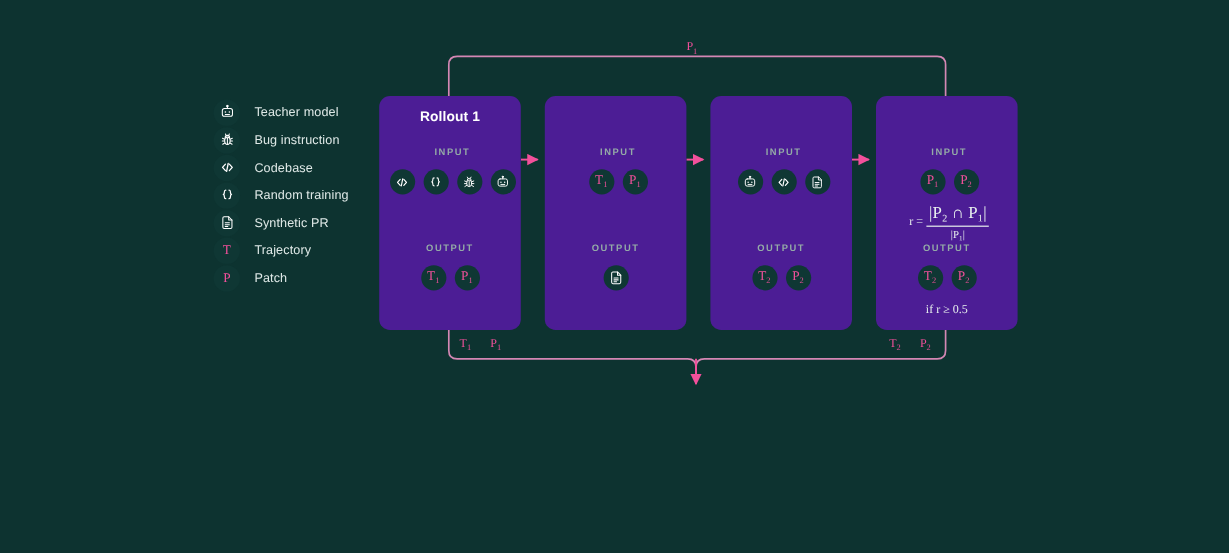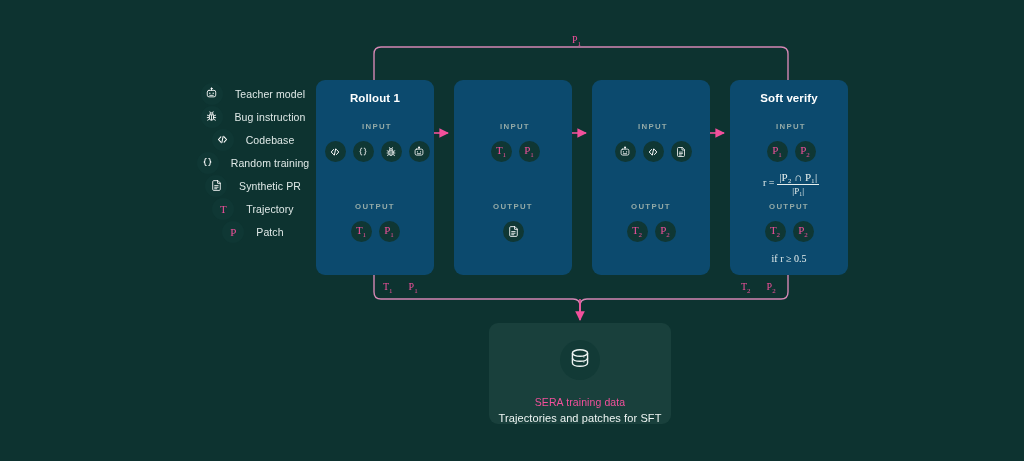--- a/index.html
+++ b/index.html
@@ -6,33 +6,33 @@
   html, body {
     width: 1024px; height: 461px;
     background: #0d3330;
     font-family: "Liberation Sans", sans-serif;
     overflow: hidden;
   }
   #stage { position: relative; width: 1024px; height: 344px; }
 
   
   #legend { position: absolute; left: 178px; top: 82px; width: 150px; }
-  .legend-row { display: flex; align-items: center; height: 23px; margin-bottom: 0px; justify-content: center; }
+  .legend-row { display: flex; align-items: center; height: 23px; margin-bottom: 0px; }
   .legend-badge {
     width: 22px; height: 22px; border-radius: 50%;
     background: #0f3734; display: flex; align-items: center; justify-content: center;
     flex: 0 0 22px;
   }
   .legend-label { margin-left: 12px; font-size: 10.5px; color: #dfe9e7; letter-spacing: .1px; white-space: nowrap; }
   .tp-glyph { font-size: 11px; color: #f2509b; font-family: "Liberation Serif", serif; }
 
   
   .card {
     position: absolute; top: 80px; width: 118px; height: 195px;
-    background: #0c4a6e; border-radius: 9px;
+    background: #4c1d95; border-radius: 9px;
   }
   #card-rollout1 { left: 316px; }
   #card-synthpr  { left: 454px; }
   #card-rollout2 { left: 592px; }
   #card-softverify { left: 730px; }
 
   .card-title {
     text-align: center; color: #ffffff; font-size: 11.5px; font-weight: 600;
     padding-top: 11px; line-height: 14px; letter-spacing: .1px;
   }
@@ -53,21 +53,21 @@
   .sec-out .io-row { margin-top: 10px; }
 
   
   #card-softverify .sec-in  { top: 42px; }
   #card-softverify .sec-out { top: 122px; }
   .formula {
     text-align: center; color: #e8f0ee; font-family: "Liberation Serif", serif;
     font-size: 10px; margin-top: 9px;
   }
   .frac { display: inline-flex; flex-direction: column; vertical-align: middle; margin-left: 3px; }
-  .frac .num { border-bottom: 1px solid #e8f0ee; padding: 0 2px 1px 2px; font-size: 11px; }
+  .frac .num { border-bottom: 1px solid #e8f0ee; padding: 0 2px 1px 2px; font-size: 14px; }
   .frac .den { padding: 1px 2px 0 2px; font-size: 9px; }
   .cond {
     text-align: center; color: #e8f0ee; font-family: Liberation Serif, serif;
     font-size: 10px; margin-top: 11px;
   }
 
   
   #card-data {
     position: absolute; left: 489px; top: 323px; width: 182px; height: 101px;
     background: #19403c; border-radius: 9px;
@@ -330,21 +330,20 @@
           <div class="io-badge tp">
             <span>T<span class="sub">2</span></span>
           </div>
           <div class="io-badge tp">
             <span>P<span class="sub">2</span></span>
           </div>
         </div>
       </div>
     </div>
   <div class="card" id="card-softverify">
-      <div class="card-title">Soft verify</div>
       <div class="sec-in">
         <div class="io-label">INPUT</div>
         <div class="io-row">
           <div class="io-badge tp">
             <span>P<span class="sub">1</span></span>
           </div>
           <div class="io-badge tp">
             <span>P<span class="sub">2</span></span>
           </div>
         </div>
@@ -360,27 +359,14 @@
             <span>T<span class="sub">2</span></span>
           </div>
           <div class="io-badge tp">
             <span>P<span class="sub">2</span></span>
           </div>
         </div>
         <div class="cond">if r ≥ 0.5</div>
       </div>
     </div>
 
-  <div id="card-data">
-    <div id="db-badge">
-      <svg width="26" height="26" viewBox="0 0 24 24" fill="none" stroke="#eef5f3" stroke-width="1.3">
-        <ellipse cx="12" cy="5.6" rx="7" ry="3"></ellipse>
-        <path d="M5 5.6 v4.6 c0,1.7 3.1,3 7,3 s7,-1.3 7,-3 V5.6"></path>
-        <path d="M5 10.2 v4.6 c0,1.7 3.1,3 7,3 s7,-1.3 7,-3 v-4.6"></path>
-        <circle cx="15.6" cy="9.2" r=".55" fill="#eef5f3" stroke="none"></circle>
-        <circle cx="15.6" cy="13.8" r=".55" fill="#eef5f3" stroke="none"></circle>
-      </svg>
-    </div>
-    <div id="data-title">SERA training data</div>
-    <div id="data-sub">Trajectories and patches for SFT</div>
-  </div>
 
 </div>
 
 </body></html>

